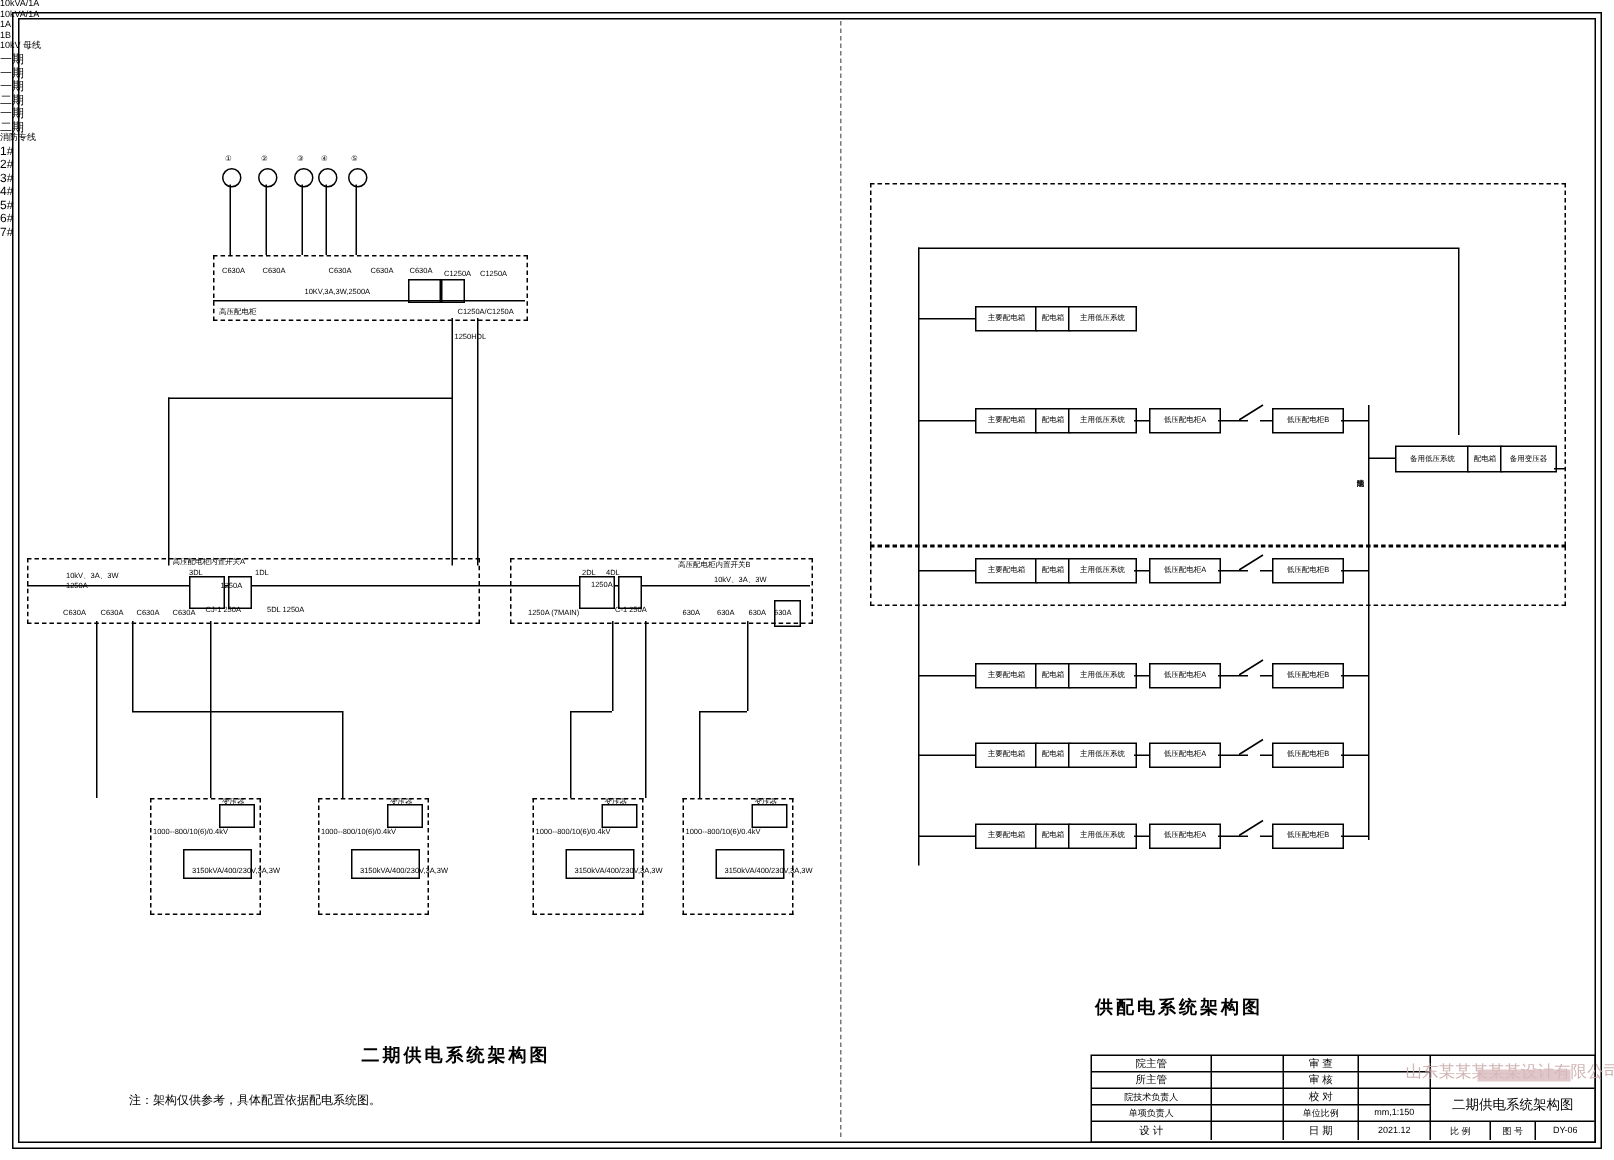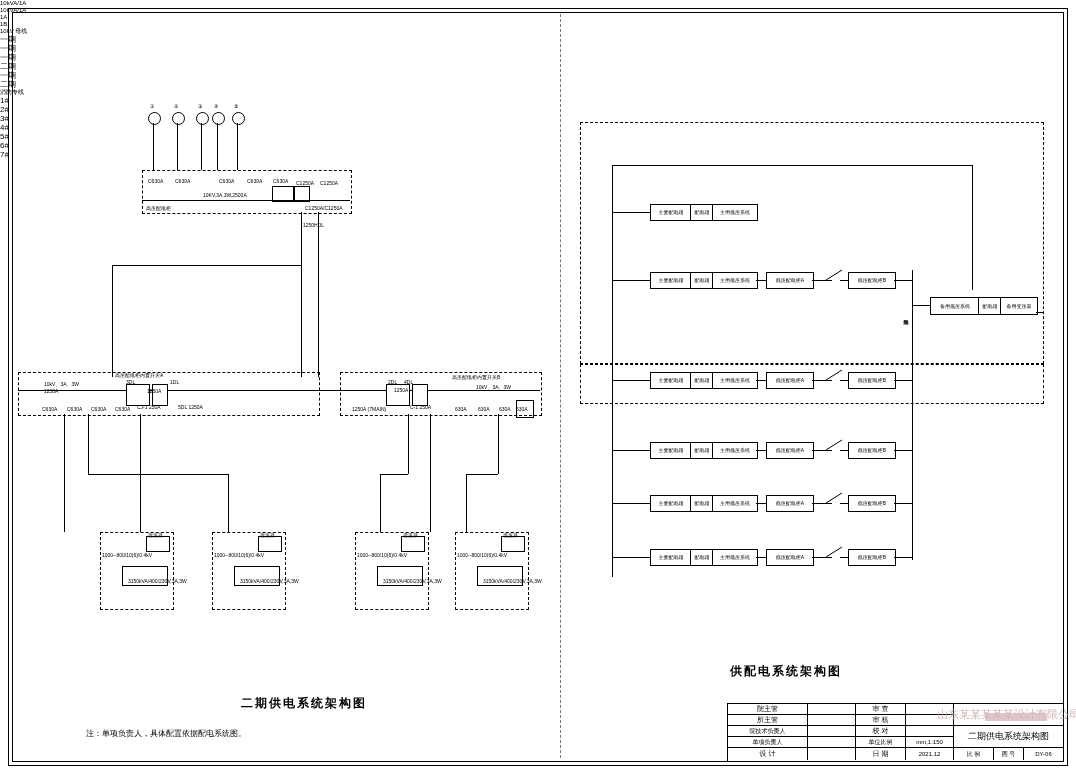--- a/index.html
+++ b/index.html
@@ -156,21 +156,21 @@
 
   <div class="dash" style="left:455px;top:532px;width:72px;height:76px;"></div>
   <div class="box" style="left:501px;top:536px;width:22px;height:14px;"></div>
   <div class="txt" style="left:503px;top:532px;">变压器</div>
   <div class="txt" style="left:457px;top:552px;">1000--800/10(6)/0.4kV</div>
   <div class="box" style="left:477px;top:566px;width:44px;height:18px;"></div>
   <div class="txt" style="left:483px;top:578px;">3150kVA/400/230V,3A,3W</div>
   <div class="txt8" style="left:486px;top:610px;">二期</div>
 
   <div class="title" style="left:241px;top:663px;margin-top:32px;">二期供电系统架构图</div>
-  <div class="note" style="left:86px;top:728px;">注：单项负责人，具体配置依据配电系统图。</div>
+  <div class="note" style="left:86px;top:728px;">注：架构仅供参考，具体配置依据配电系统图。</div>
 
   <div class="dash" style="left:580px;top:122px;width:462px;height:240px;"></div>
   <div class="dash" style="left:580px;top:364px;width:462px;height:38px;"></div>
   <div class="txt8" style="left:588px;top:130px;">一期</div>
   <div class="txt8" style="left:588px;top:370px;">二期</div>
   <div class="txt6" style="left:757px;top:152px;">消防专线</div>
 
   <div class="ln v" style="left:612px;top:165px;height:412px;"></div>
   <div class="ln h" style="left:612px;top:165px;width:360px;"></div>
   <div class="ln v" style="left:972px;top:165px;height:125px;"></div>

